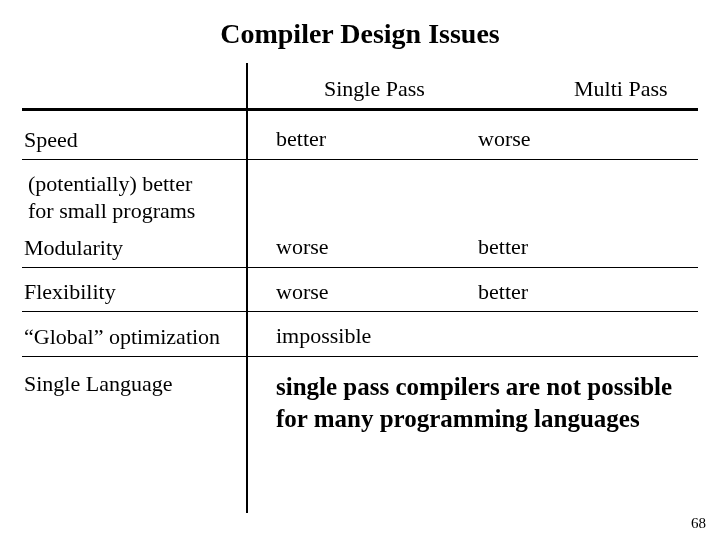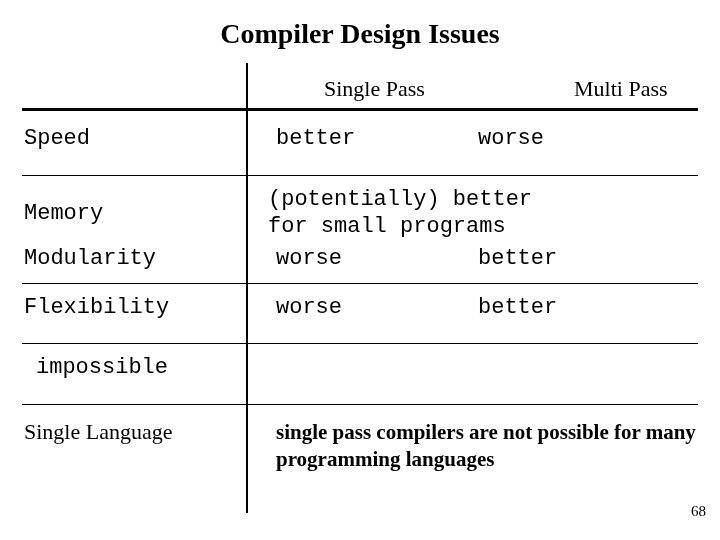--- a/index.html
+++ b/index.html
@@ -52,43 +52,42 @@
       flex-shrink: 0;
       padding-left: 14px;
     }
     .col-multi {
       flex: 1;
       padding-left: 6px;
     }
     .body-row {
       display: flex;
       border-bottom: 1px solid #000;
-      padding: 10px 0 22px 0;
-      align-items: center;
+      padding: 10px 0 6px 0;
+      align-items: flex-end;
       min-height: 42px;
-      font-family: Liberation Mono, monospace;
     }
     .body-row .col-single,
     .body-row .col-multi {
       line-height: 1.25;
     }
     .footer-row {
       display: flex;
       padding: 14px 0 6px 0;
     }
     .footer-text {
       flex: 1;
       padding-left: 14px;
       font-weight: bold;
-      font-size: 21px;
+      font-size: 25px;
       line-height: 1.3;
     }
     .page-number {
       position: absolute;
-      bottom: 20px;
+      bottom: 8px;
       right: 14px;
       font-size: 15px;
       font-family: "Times New Roman", Times, serif;
     }
     .memory-group {
       border-bottom: 1px solid #000;
     }
     .memory-group .body-row {
       border-bottom: none;
       padding-bottom: 0;
@@ -114,38 +113,38 @@
   </div>
 
   <div class="body-row">
     <div class="col-label">Speed</div>
     <div class="col-single">better</div>
     <div class="col-multi">worse</div>
   </div>
 
   <div class="memory-group">
     <div class="body-row">
-      <div class="col-label">Memory</div>
       <div class="col-multi" style="white-space:pre-line;">(potentially) better
 for small programs</div>
     </div>
     <div class="body-row second">
       <div class="col-label">Modularity</div>
       <div class="col-single">worse</div>
       <div class="col-multi">better</div>
     </div>
   </div>
 
   <div class="body-row">
     <div class="col-label">Flexibility</div>
     <div class="col-single">worse</div>
     <div class="col-multi">better</div>
   </div>
 
   <div class="body-row">
+    <div class="col-label">“Global” optimization</div>
     <div class="col-single">impossible</div>
   </div>
 
   <div class="footer-row">
     <div class="col-label">Single Language</div>
     <div class="footer-text">single pass compilers are not possible for many programming languages</div>
   </div>
 
 </div>
 

